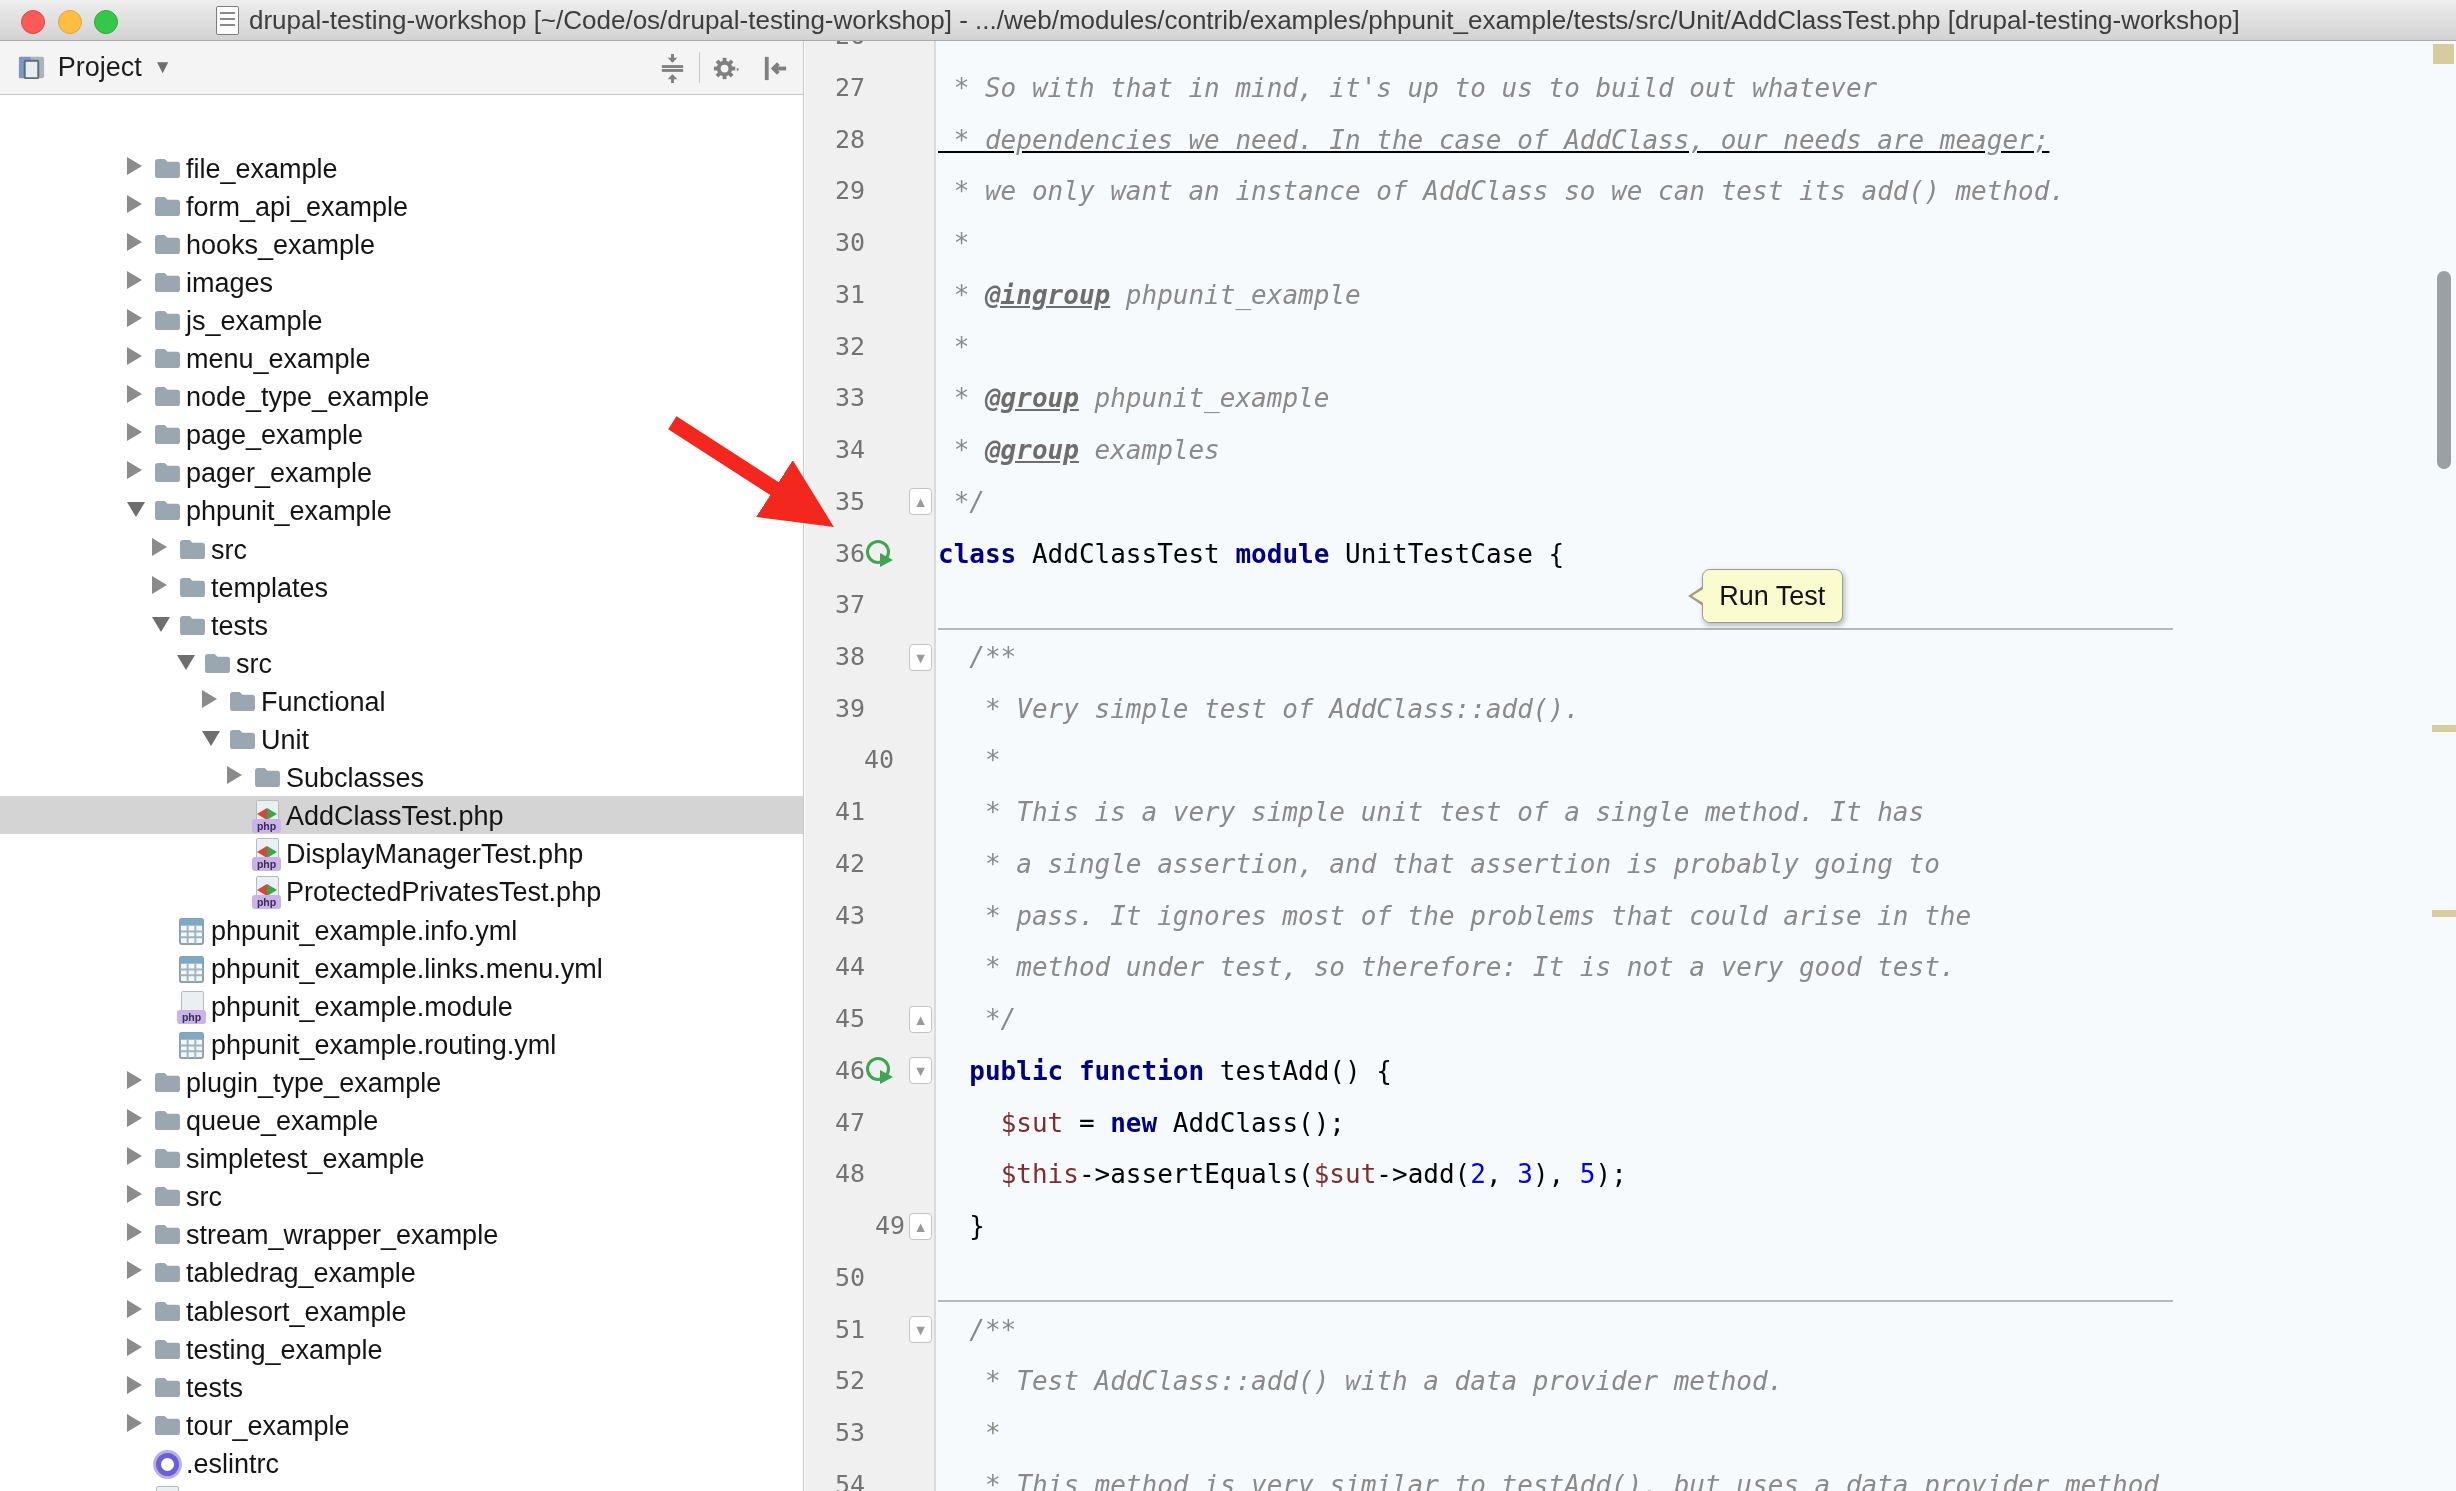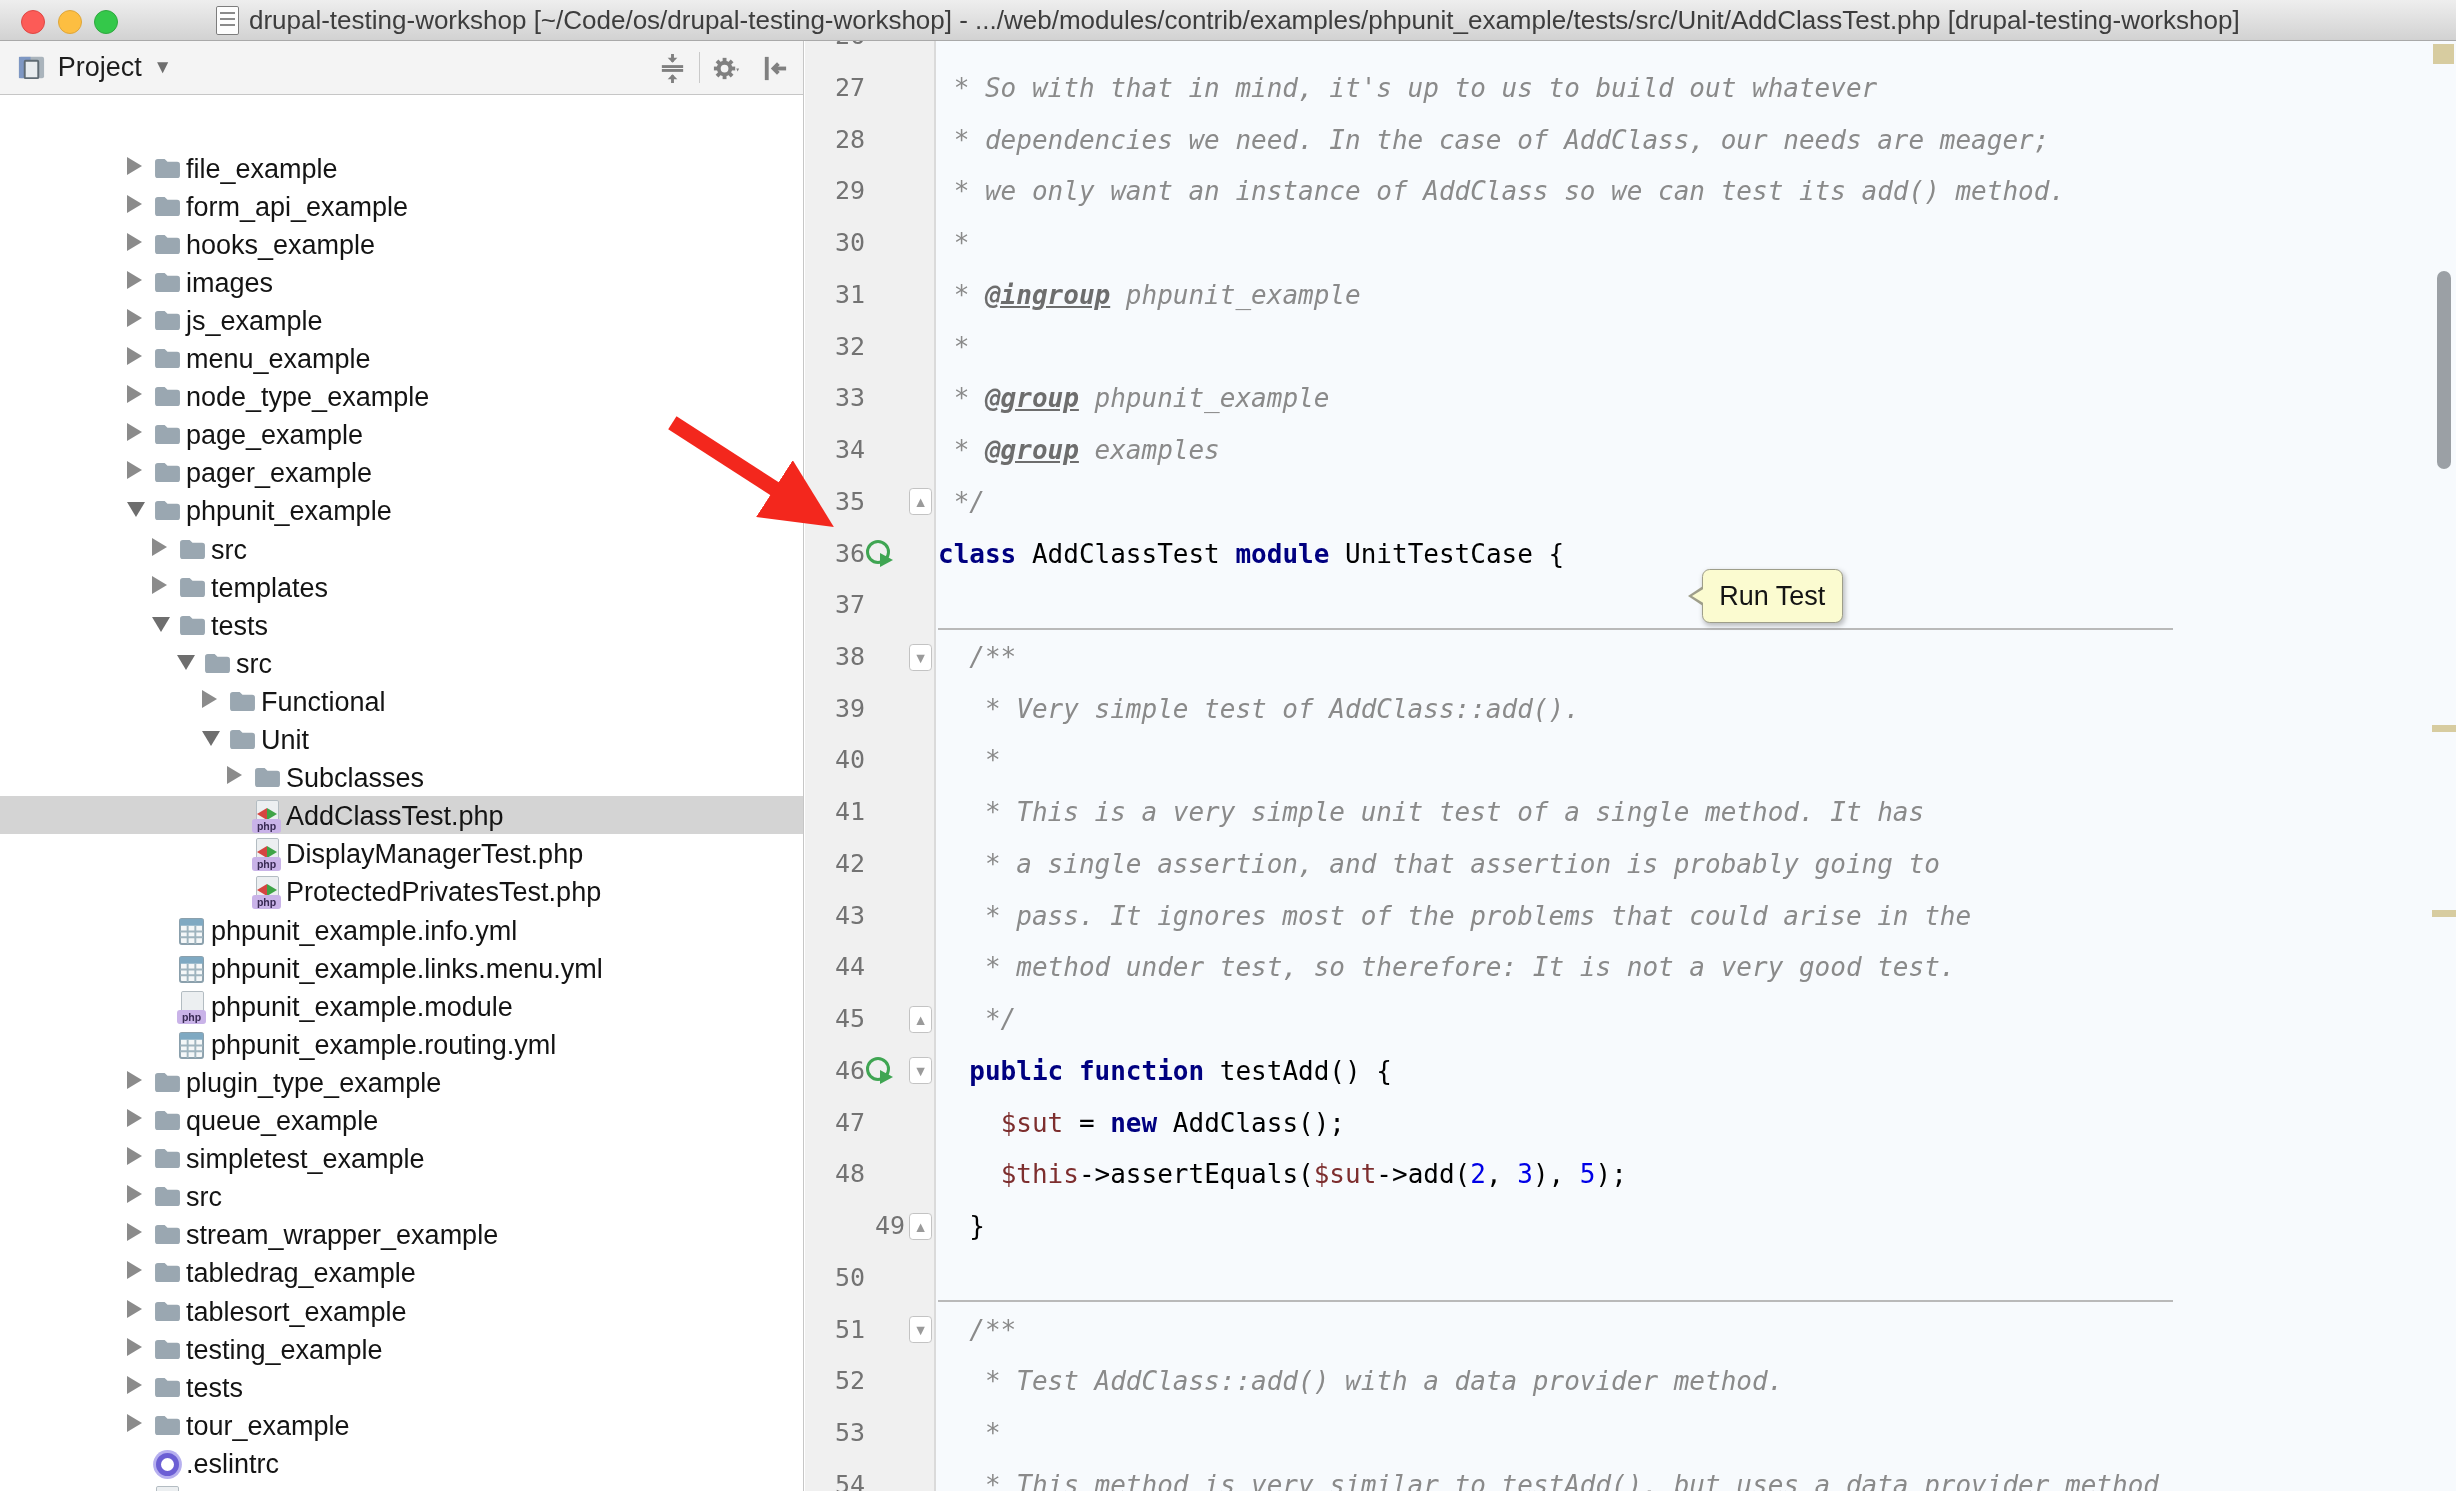--- a/index.html
+++ b/index.html
@@ -413,21 +413,21 @@
 
   <div id="editor">
     <div id="gutter-bg"></div>
     <div id="gutter-line"></div>
     <div id="code-lines">
         <div class="lnum" style="top: -30px;">26</div>
         <pre class="cline" style="top: -30px;"></pre>
         <div class="lnum" style="top: 22px;">27</div>
         <pre class="cline" style="top: 22px;"><span class="c"> * So with that in mind, it's up to us to build out whatever</span></pre>
         <div class="lnum" style="top: 74px;">28</div>
-        <pre class="cline" style="top: 74px;"><span class="c"> * dependencies we need. In the case of AddClass, our needs are meager;</span></pre>
+        <pre class="cline" style="top: 74px; text-decoration: underline;"><span class="c"> * dependencies we need. In the case of AddClass, our needs are meager;</span></pre>
         <div class="lnum" style="top: 125px;">29</div>
         <pre class="cline" style="top: 125px;"><span class="c"> * we only want an instance of AddClass so we can test its add() method.</span></pre>
         <div class="lnum" style="top: 177px;">30</div>
         <pre class="cline" style="top: 177px;"><span class="c"> *</span></pre>
         <div class="lnum" style="top: 229px;">31</div>
         <pre class="cline" style="top: 229px;"><span class="c"> * </span><span class="d">@ingroup</span><span class="c"> phpunit_example</span></pre>
         <div class="lnum" style="top: 281px;">32</div>
         <pre class="cline" style="top: 281px;"><span class="c"> *</span></pre>
         <div class="lnum" style="top: 332px;">33</div>
         <pre class="cline" style="top: 332px;"><span class="c"> * </span><span class="d">@group</span><span class="c"> phpunit_example</span></pre>
@@ -443,21 +443,21 @@
         </div>
         <pre class="cline" style="top: 488px;"><span class="k">class</span><span class="t"> AddClassTest </span><span class="k">module</span><span class="t"> UnitTestCase {</span></pre>
         <div class="lnum" style="top: 539px;">37</div>
         <pre class="cline" style="top: 539px;"></pre>
         <div class="msep" style="top: 588px;"></div>
         <div class="lnum" style="top: 591px;">38</div>
         <div class="fold" style="top: 604px;">▼</div>
         <pre class="cline" style="top: 591px;"><span class="c">  /**</span></pre>
         <div class="lnum" style="top: 643px;">39</div>
         <pre class="cline" style="top: 643px;"><span class="c">   * Very simple test of AddClass::add().</span></pre>
-        <div class="lnum" style="top: 694px;">40</div>
+        <div class="lnum" style="top: 694px; padding-left: 29px;">40</div>
         <pre class="cline" style="top: 694px;"><span class="c">   *</span></pre>
         <div class="lnum" style="top: 746px;">41</div>
         <pre class="cline" style="top: 746px;"><span class="c">   * This is a very simple unit test of a single method. It has</span></pre>
         <div class="lnum" style="top: 798px;">42</div>
         <pre class="cline" style="top: 798px;"><span class="c">   * a single assertion, and that assertion is probably going to</span></pre>
         <div class="lnum" style="top: 850px;">43</div>
         <pre class="cline" style="top: 850px;"><span class="c">   * pass. It ignores most of the problems that could arise in the</span></pre>
         <div class="lnum" style="top: 901px;">44</div>
         <pre class="cline" style="top: 901px;"><span class="c">   * method under test, so therefore: It is not a very good test.</span></pre>
         <div class="lnum" style="top: 953px;">45</div>

